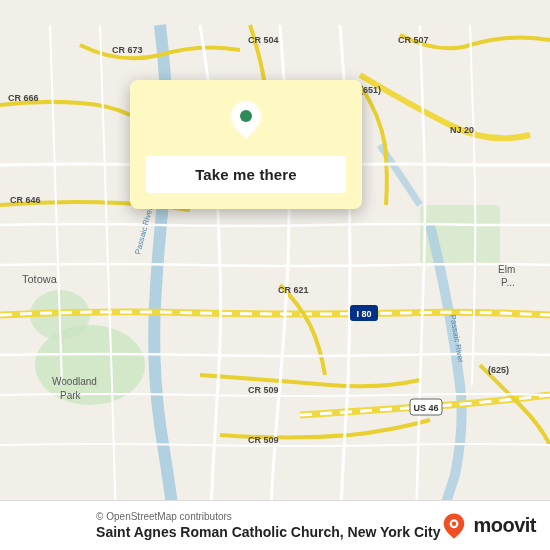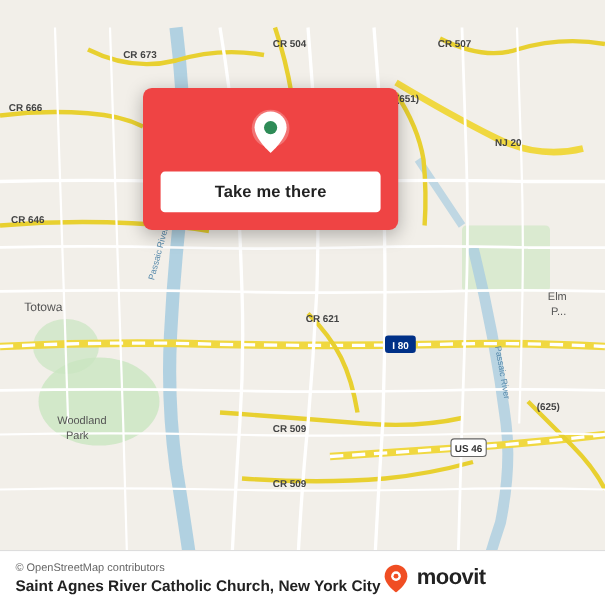--- a/index.html
+++ b/index.html
@@ -34,21 +34,21 @@
       width: 100%;
       height: 100%;
     }
 
     
     .location-card {
       position: absolute;
       top: 80px;
       left: 130px;
       width: 232px;
-      background: #ef4444;
+      background: #fef9c3;
       border-radius: 8px;
       display: flex;
       flex-direction: column;
       align-items: center;
       padding: 18px 16px 16px 16px;
       box-shadow: 0 4px 16px rgba(0,0,0,0.28);
       z-index: 10;
     }
 
     .pin-icon {
@@ -74,21 +74,21 @@
     
     .bottom-bar {
       position: absolute;
       bottom: 0;
       left: 0;
       width: 100%;
       background: white;
       border-top: 1px solid #ddd;
       display: flex;
       align-items: center;
-      justify-content: flex-start;
+      justify-content: flex-end;
       padding: 10px 14px 10px 14px;
       z-index: 20;
     }
 
     .bottom-left {
       display: flex;
       flex-direction: column;
     }
 
     .osm-credit {
@@ -218,21 +218,21 @@
       <circle cx="24" cy="22" r="20" fill="white" opacity="0.25"></circle>
       <path d="M24 4 C14.6 4 7 11.6 7 21 C7 33 24 48 24 48 C24 48 41 33 41 21 C41 11.6 33.4 4 24 4Z" fill="white"></path>
       <circle cx="24" cy="21" r="7" fill="#2e8b57"></circle>
     </svg>
     <button class="take-me-btn">Take me there</button>
   </div>
 
   <div class="bottom-bar">
     <div class="bottom-left">
       <span class="osm-credit">© OpenStreetMap contributors</span>
-      <span class="place-name">Saint Agnes River Catholic Church, New York City</span>
+      <span class="place-name">Saint Agnes Roman Catholic Church, New York City</span>
     </div>
     <div class="moovit-logo">
 
       <svg class="moovit-pin" viewBox="0 0 32 38" xmlns="http://www.w3.org/2000/svg">
         <path d="M16 2 C8.3 2 2 8.3 2 16 C2 26 16 36 16 36 C16 36 30 26 30 16 C30 8.3 23.7 2 16 2Z" fill="#f04e23"></path>
         <circle cx="16" cy="16" r="6" fill="white"></circle>
         <circle cx="16" cy="16" r="3" fill="#f04e23"></circle>
       </svg>
       <span class="moovit-text">moovit</span>
     </div>

